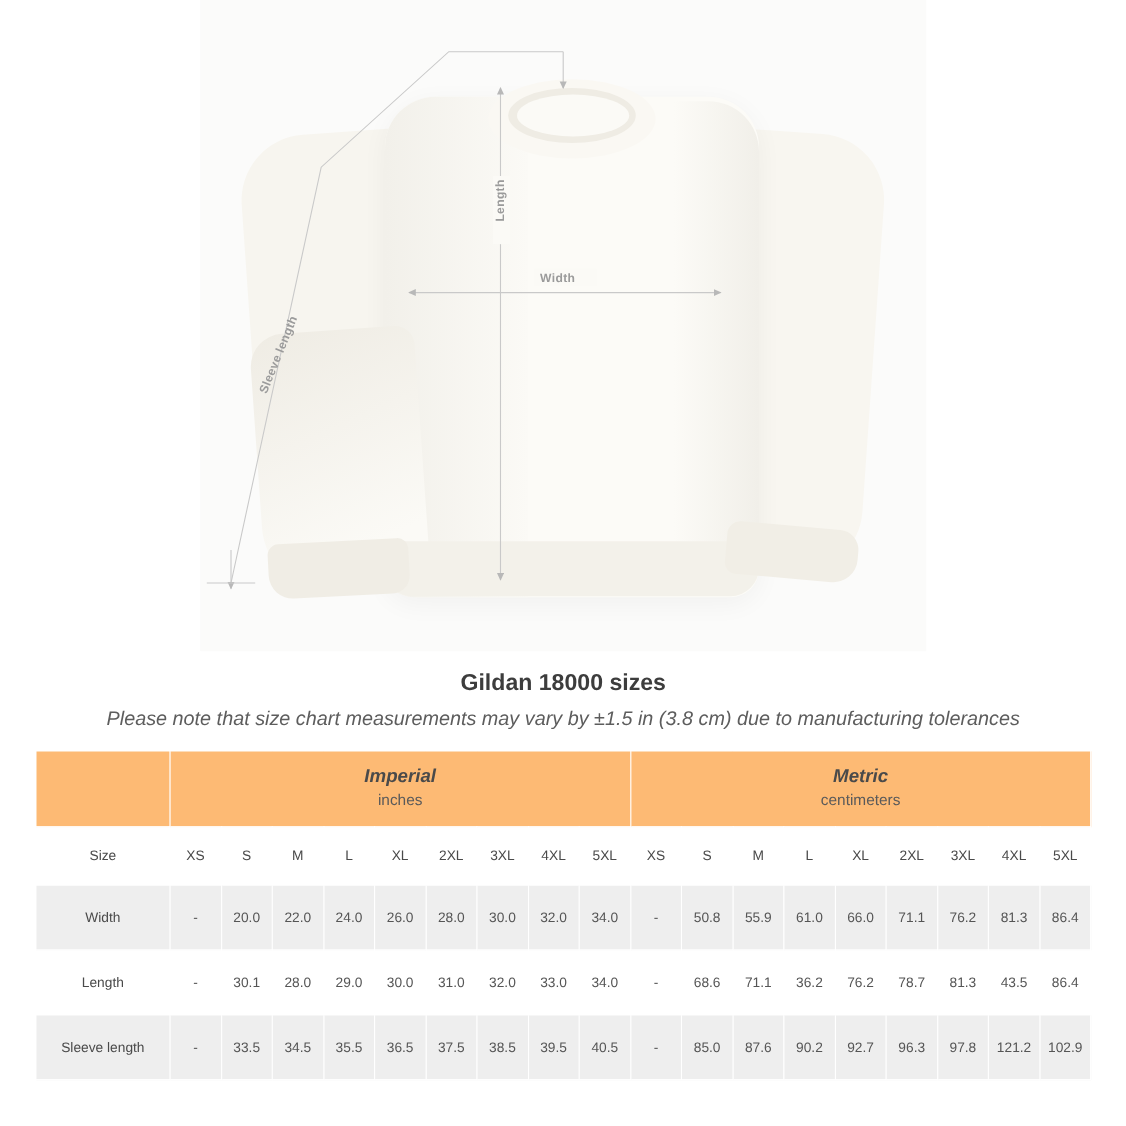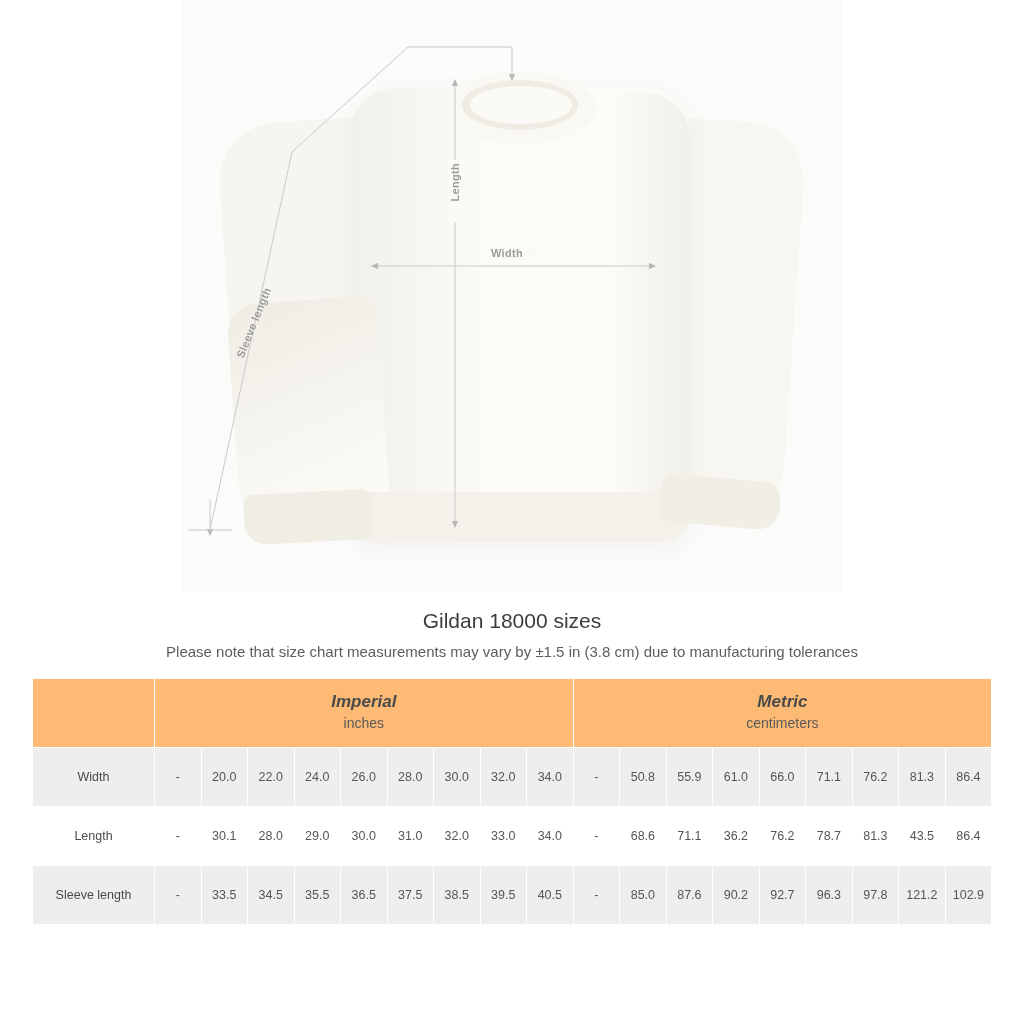--- a/index.html
+++ b/index.html
@@ -179,26 +179,27 @@
     transform-origin: left top;
   }
 
   
   .title-block {
     text-align: center;
     margin-top: 14px;
   }
   .chart-title {
     font-size: 21px;
-    font-weight: normal;
+    font-weight: bold;
     color: #3d3d3d;
     margin: 0 0 10px 0;
   }
   .chart-note {
-    font-size: 15px;
+    font-size: 18px;
+    font-style: italic;
     color: #5d5d5d;
     margin: 0;
   }
 
   
   .table-wrap {
     margin-top: 18px;
     padding: 0 32px;
   }
   table.size-table {
@@ -340,20 +341,41 @@
         <td colspan="9">
           <div class="unit-name">Imperial</div>
           <div class="unit-sub">inches</div>
         </td>
         <td colspan="9">
           <div class="unit-name">Metric</div>
           <div class="unit-sub">centimeters</div>
         </td>
       </tr>
 
+      <tr class="col-head">
+        <td class="rowlabel-head">Size</td>
+        <td>XS</td>
+        <td>S</td>
+        <td>M</td>
+        <td>L</td>
+        <td>XL</td>
+        <td>2XL</td>
+        <td>3XL</td>
+        <td>4XL</td>
+        <td>5XL</td>
+        <td>XS</td>
+        <td>S</td>
+        <td>M</td>
+        <td>L</td>
+        <td>XL</td>
+        <td>2XL</td>
+        <td>3XL</td>
+        <td>4XL</td>
+        <td>5XL</td>
+      </tr>
 
       <tr class="data-row row-alt">
         <td class="rowlabel">Width</td>
         <td>-</td>
         <td>20.0</td>
         <td>22.0</td>
         <td>24.0</td>
         <td>26.0</td>
         <td>28.0</td>
         <td>30.0</td>

